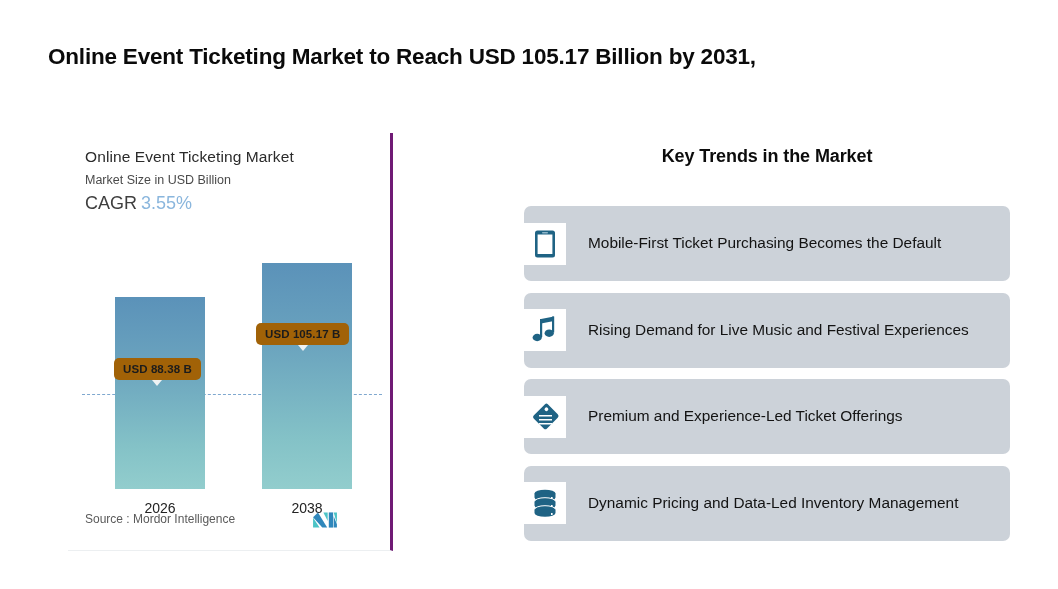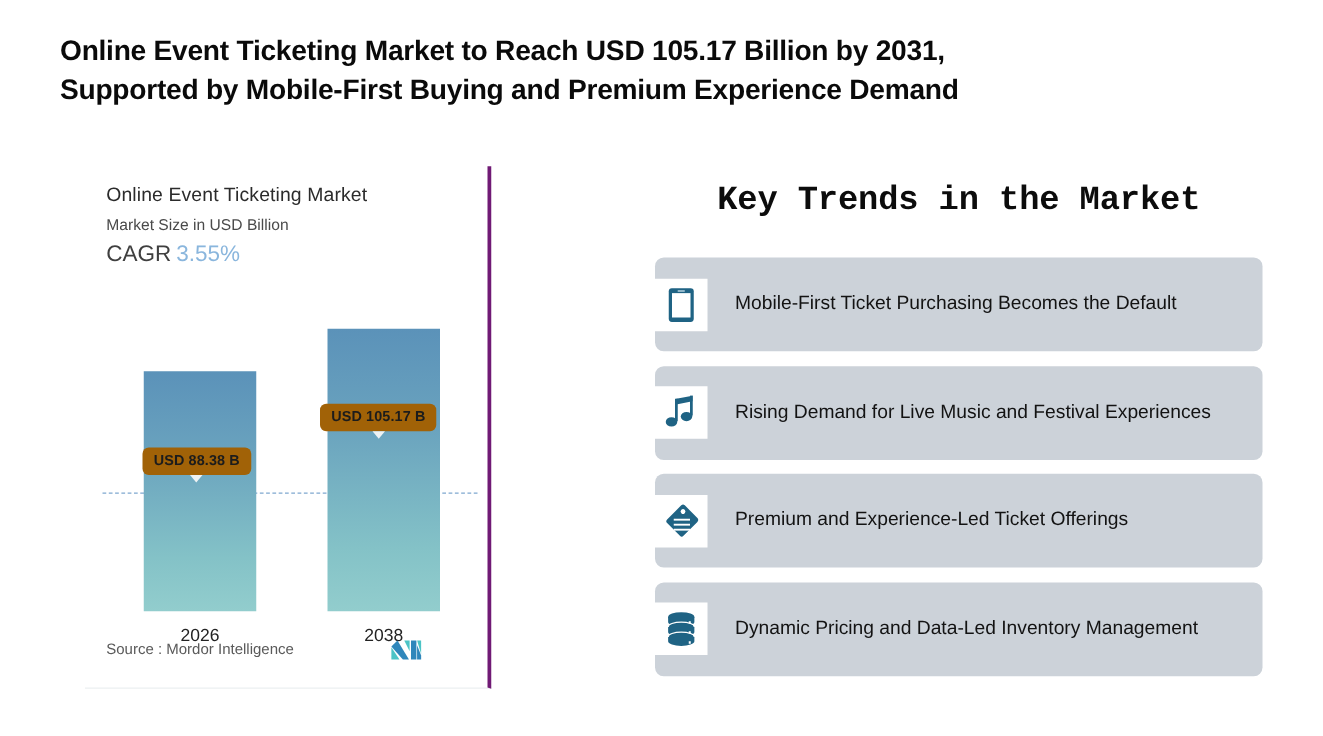--- a/index.html
+++ b/index.html
@@ -26,21 +26,21 @@
     position: absolute;
     left: 48px;
     top: 26px;
     width: 820px;
     font-size: 22.5px;
     font-weight: bold;
     line-height: 1.36;
     color: #0a0a0a;
     letter-spacing: -0.2px;
   }
-  .header-title .tl { display: block; }
+  .header-title .tl { display: block; margin-top: 16px; }
 
   .brand-logo {
     position: absolute;
     left: 893px;
     top: 18px;
     width: 120px;
     height: 82px;
     display: flex;
     flex-direction: column;
     align-items: center;
@@ -163,25 +163,24 @@
     height: 16px;
   }
 
   
   .panel-heading {
     position: absolute;
     left: 524px;
     top: 146px;
     width: 486px;
     text-align: center;
-    font-size: 27px;
+    font-size: 18px;
     font-weight: bold;
     color: #0c0c0c;
     letter-spacing: -0.1px;
-    font-family: Liberation Mono, monospace;
   }
 
   .trend-list {
     position: absolute;
     left: 524px;
     top: 206px;
     width: 486px;
   }
 
   .trend-card {
@@ -211,21 +210,20 @@
     color: #131313;
     max-width: 385px;
   }
 </style>
 </head>
 <body>
 
 <div class="header">
   <div class="header-title">
     <span class="tl">Online Event Ticketing Market to Reach USD 105.17 Billion by 2031,</span>
-    <span class="tl">Supported by Mobile-First Buying and Premium Experience Demand</span>
   </div>
 
 </div>
 
 <div class="chart-card">
 
   <div class="chart-title">Online Event Ticketing Market</div>
   <div class="chart-subtitle">Market Size in USD Billion</div>
   <div class="chart-cagr">
     <span>CAGR</span><span class="cagr-value">3.55%</span>

